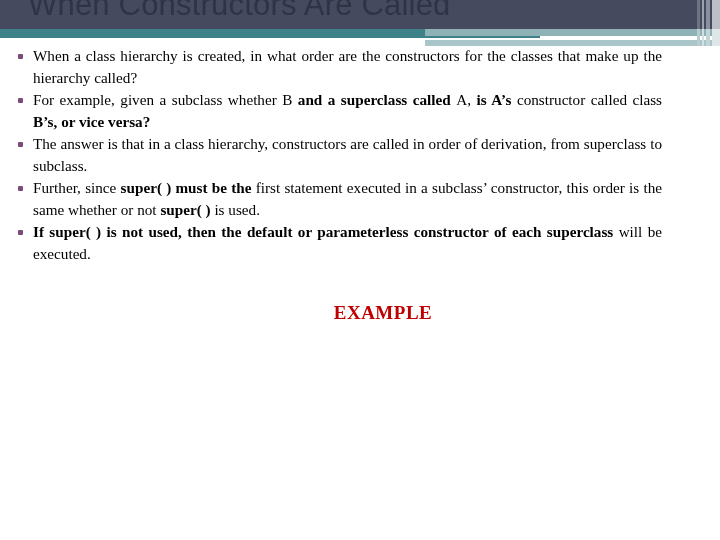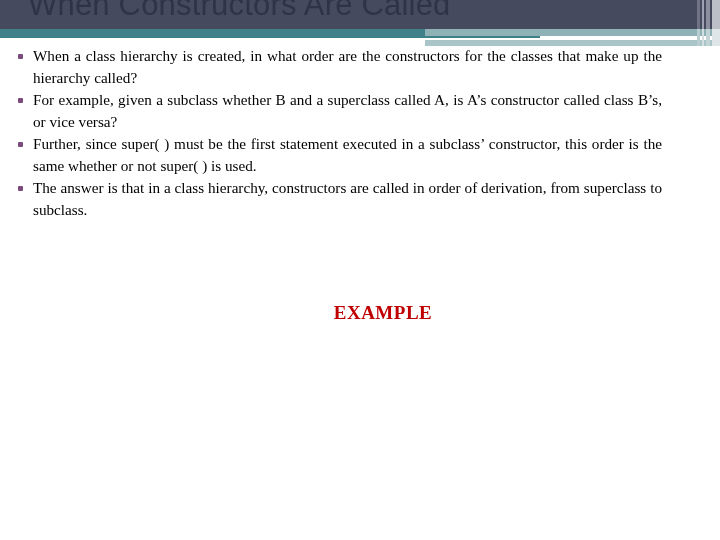--- a/index.html
+++ b/index.html
@@ -121,21 +121,21 @@
     content: "";
     position: absolute;
     left: 18px;
     top: 9px;
     width: 5px;
     height: 5px;
     background: #7b4b7e;
     border-radius: 1px;
   }
   .para { margin: 0; }
-  .b { font-weight: normal; }
+  .b { font-weight: bold; }
 
   #example-line {
     position: absolute;
     left: 0;
     top: 302px;
     width: 720px;
     text-align: center;
     font-size: 19px;
     font-weight: bold;
     color: #c00000;
@@ -163,18 +163,19 @@
   <div class="vbar-lower l3"></div>
   <div class="vbar-lower l4"></div>
 </div>
 
 <div id="slide-title">When Constructors Are Called</div>
 
 <div id="content">
   <ul class="bullets">
     <li><span class="para"><span>When a class hierarchy is created, in what order are the constructors for the classes that make up the hierarchy called?</span></span></li>
     <li><span class="para"><span>For example, given a subclass whether B </span><span class="b">and a superclass called </span><span>A, </span><span class="b">is A’s </span><span>constructor called class </span><span class="b">B’s, or vice versa?</span></span></li>
+    <li><span class="para"><span>The answer is that in a class hierarchy, constructors are called in order of derivation, from superclass to subclass.</span></span></li>
     <li><span class="para"><span>Further, since </span><span class="b">super( ) must be the </span><span>first statement executed in a subclass’ constructor, this order is the same whether or not </span><span class="b">super( )</span><span> is used.</span></span></li>
-    <li><span class="para"><span>The answer is that in a class hierarchy, constructors are called in order of derivation, from superclass to subclass.</span></span></li>
+    <li><span class="para"><span class="b">If super( ) is not used, then the default or parameterless constructor of each superclass</span><span> will be executed.</span></span></li>
   </ul>
 </div>
 
 <div id="example-line">EXAMPLE</div>
 
 </body></html>

